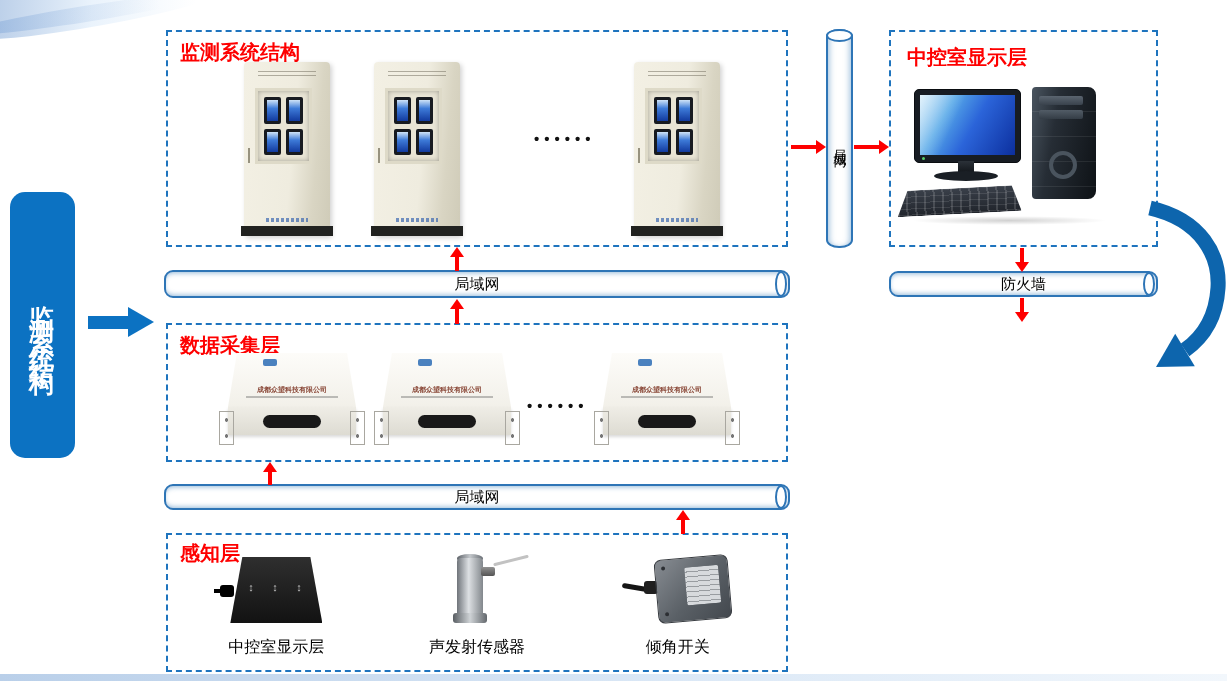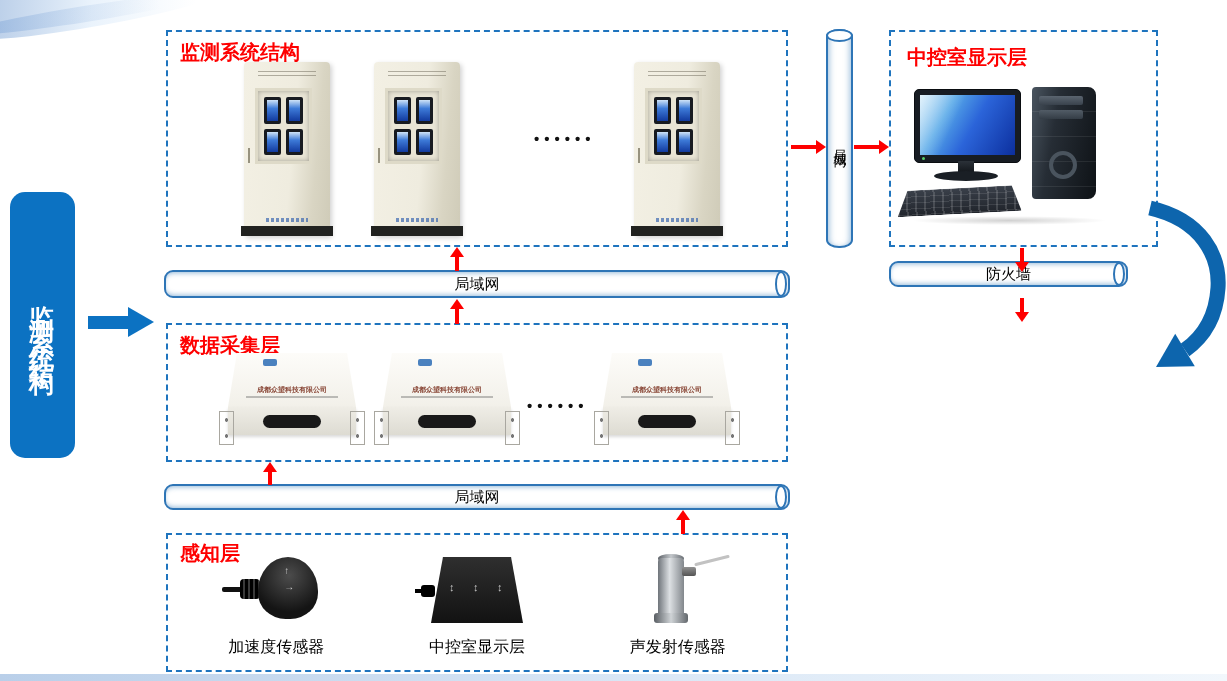--- a/index.html
+++ b/index.html
@@ -245,21 +245,21 @@
     <div class="kb"></div>
     <div class="twr">
       <div class="twr-ring"></div>
     </div>
   </div>
 
   <div class="pill" style="left:164px;top:270px;width:626px;height:28px;">
     <span>局域网</span>
   </div>
 
-  <div class="pill" style="left:889px;top:261px;width:239px;height:26px;">
+  <div class="pill" style="left:889px;top:271px;width:269px;height:26px;">
     <span>防火墙</span>
   </div>
 
   <div class="dashed-box" style="left:166px;top:323px;width:622px;height:139px;">
     <div class="layer-title">数据采集层</div>
 
     <div class="col" style="left:60px;top:28px;">
       <div class="col-top">
         <div class="col-co">成都众望科技有限公司</div>
         <div class="col-co-sub"></div>
@@ -294,28 +294,20 @@
 
   <div class="pill" style="left:164px;top:484px;width:626px;height:26px;">
     <span>局域网</span>
   </div>
 
   <div class="dashed-box" style="left:166px;top:533px;width:622px;height:139px;">
     <div class="layer-title" style="left:12px;top:5px;">感知层</div>
     <div class="sense-row">
 
 
-      <div class="sense-cell">
-        <div class="art">
-          <div class="s2-cable"></div>
-          <div class="s2-gland"></div>
-          <div class="s2-body"></div>
-        </div>
-        <div class="sense-label">加速度传感器</div>
-      </div>
 
       <div class="sense-cell">
         <div class="art">
           <div class="s3-cable"></div>
           <div class="s3-gland"></div>
           <div class="s3-body">
             <span style="left:18px;">↕</span>
             <span style="left:42px;">↕</span>
             <span style="left:66px;">↕</span>
           </div>
@@ -327,20 +319,28 @@
         <div class="art">
           <div class="s4-cap"></div>
           <div class="s4-cyl"></div>
           <div class="s4-flare"></div>
           <div class="s4-conn"></div>
           <div class="s4-cable"></div>
         </div>
         <div class="sense-label">声发射传感器</div>
       </div>
 
+      <div class="sense-cell">
+        <div class="art">
+          <div class="s5-cable"></div>
+          <div class="s5-gland"></div>
+          <div class="s5-box"></div>
+        </div>
+        <div class="sense-label">倾角开关</div>
+      </div>
 
     </div>
   </div>
 
 
   <div class="arr arr-right" style="left:791px;top:140px;width:35px;"></div>
   <div class="arr arr-right" style="left:854px;top:140px;width:35px;"></div>
   <div class="arr arr-up" style="left:450px;top:247px;height:24px;"></div>
   <div class="arr arr-up" style="left:450px;top:299px;height:25px;"></div>
   <div class="arr arr-up" style="left:263px;top:462px;height:23px;"></div>

